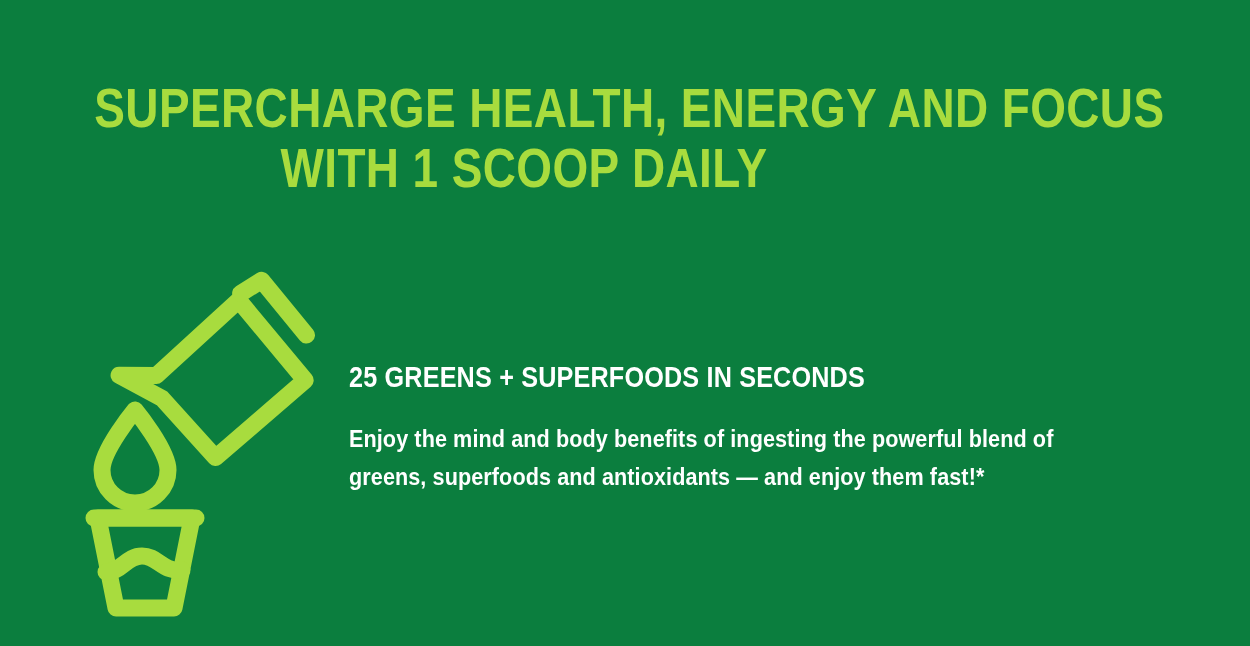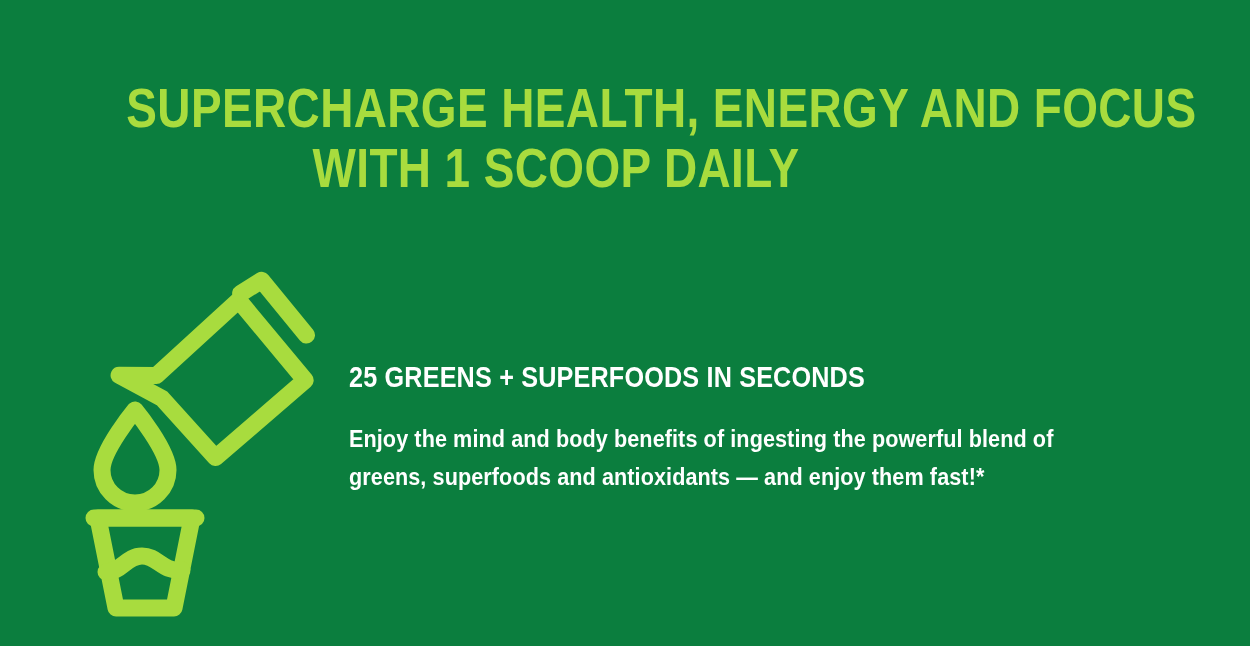--- a/index.html
+++ b/index.html
@@ -21,21 +21,20 @@
     box-sizing: border-box;
   }
 
   
   #headline-block {
     position: absolute;
     top: 78px;
     left: 0;
     width: 1048px;
     text-align: center;
-    margin-left: 32px;
   }
   .headline-line {
     display: block;
     color: #a8dc3e;
     font-family: "Liberation Sans Narrow", "Liberation Sans", sans-serif;
     font-weight: bold;
     font-size: 56px;
     line-height: 60px;
     letter-spacing: 0.5px;
     text-transform: uppercase;

